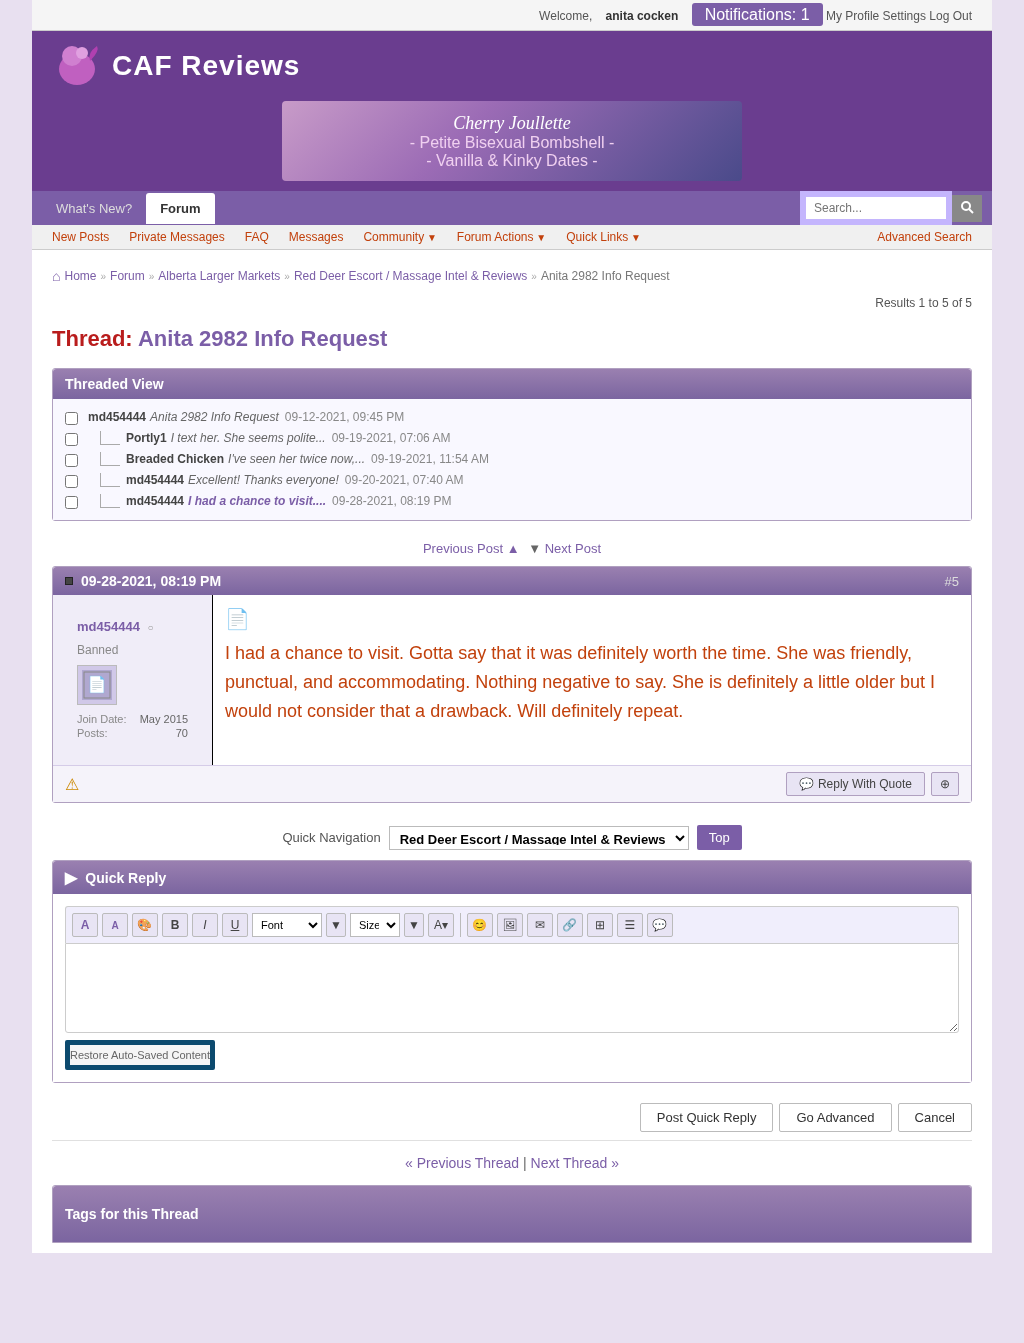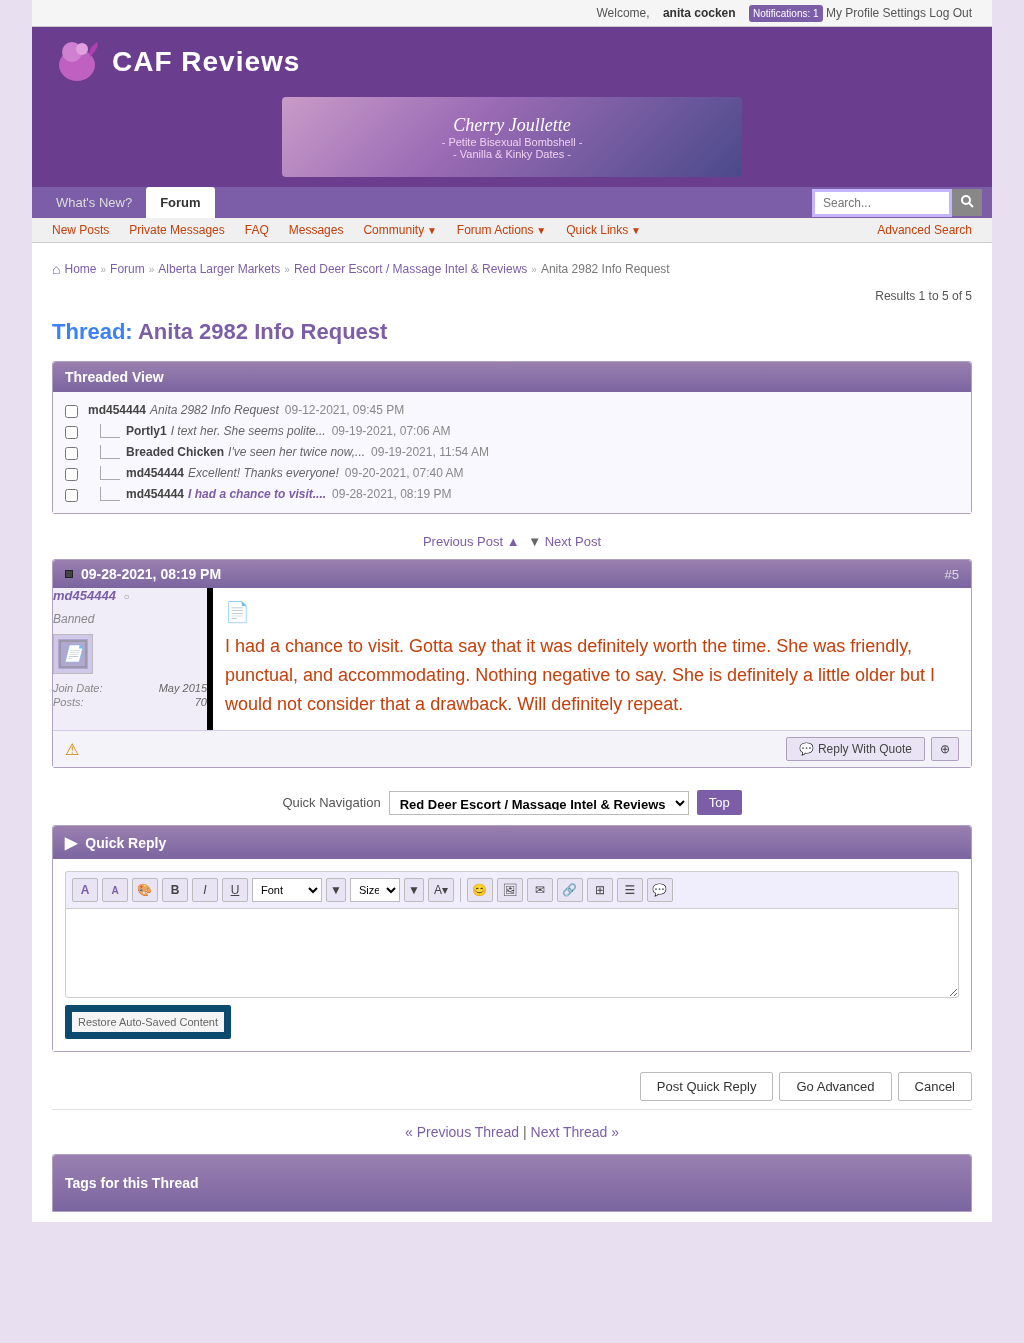--- a/index.html
+++ b/index.html
@@ -1,57 +1,57 @@
 <!DOCTYPE html>
 <html><head>
   <meta charset="utf-8">
   <style>
     * { box-sizing: border-box; margin: 0; padding: 0; }
     body { font-family: Arial, sans-serif; font-size: 13px; background: #e8e8e8; color: #333; }
     #header-top { background: #f5f5f5; padding: 6px 20px; text-align: right; font-size: 12px; border-bottom: 1px solid #ccc; }
     #header-top span { margin-left: 10px; }
     .welcome-text { color: #555; }
     .username-bold { font-weight: bold; color: #333; }
-    .notif-btn { background: #7b5ea7; color: white; padding: 3px 4px; border-radius: 3px; font-size: 10px; margin-top: 11px; }
+    .notif-btn { background: #7b5ea7; color: white; padding: 3px 13px; border-radius: 3px; font-size: 16px; margin-top: 11px; }
     .header-link { color: #555; text-decoration: none; font-size: 12px; }
 
     #logo-area { background: #6a3d8f; padding: 10px 20px; display: flex; align-items: center; }
     #logo-text { color: white; font-size: 28px; font-weight: bold; letter-spacing: 1px; }
 
     #banner-area { background: #6a3d8f; text-align: center; padding: 0 20px 10px 20px; }
     #banner { background: linear-gradient(135deg, #c89bc8 0%, #9b6bb5 40%, #4a4a8a 100%); width: 460px; height: 80px; margin: 0 auto; border-radius: 4px; display: flex; align-items: center; justify-content: center; overflow: hidden; position: relative; }
     #banner-inner { color: white; text-align: center; font-size: 12px; }
     .banner-name { font-size: 18px; font-style: italic; font-family: Georgia, serif; }
-    .banner-tagline { font-size: 11px; color: #f0d0f0; }
+    .banner-tagline { font-size: 16px; color: #f0d0f0; }
 
     
     #main-nav { background: #7b5ea7; display: flex; align-items: center; padding: 0 10px; }
     .nav-btn { color: #ddd; padding: 8px 14px; cursor: pointer; font-size: 13px; text-decoration: none; display: inline-block; }
     .nav-btn.active { background: white; color: #333; font-weight: bold; border-radius: 3px 3px 0 0; }
     #nav-search { margin-left: auto; display: flex; align-items: center; }
-    #nav-search input { padding: 4px 8px; border: 3px solid #c4b5fd; font-size: 12px; width: 140px; }
+    #nav-search input { padding: 4px 8px; border: 6px solid #c4b5fd; font-size: 12px; width: 152px; }
     #nav-search button { background: #888; color: white; border: none; padding: 5px 8px; cursor: pointer; }
 
     #sub-nav { background: #f0f0f0; border-bottom: 1px solid #ccc; padding: 0 10px; display: flex; align-items: center; }
     .sub-nav-link { color: #c2410c; padding: 5px 10px; font-size: 12px; text-decoration: none; cursor: pointer; display: inline-block; }
     .sub-nav-link.has-arrow::after { content: ' ▼'; font-size: 10px; }
     #adv-search { margin-left: auto; }
 
     
     #content { background: white; max-width: 980px; margin: 0 auto; padding: 10px 20px; }
     #breadcrumb { font-size: 12px; color: #777; padding: 8px 0; display: flex; align-items: center; gap: 4px; }
     #breadcrumb a { color: #7b5ea7; text-decoration: none; }
     .bc-sep { color: #aaa; font-size: 10px; }
     .home-icon { color: #7b5ea7; font-size: 14px; }
 
     #results-count { text-align: right; font-size: 12px; color: #555; padding: 4px 0 8px 0; }
 
     
     #thread-title { font-size: 22px; font-weight: bold; color: #333; padding: 8px 0 16px 0; }
-    #thread-title span { color: #3b82f6; }
+    #thread-title span { color: #b91c1c; }
 
     
     #thread-tools-bar { background: #f5f5f5; border: 1px solid #ccc; padding: 6px 10px; display: flex; justify-content: flex-end; gap: 5px; margin-bottom: 2px; border-radius: 3px; }
     .tool-btn { background: #e0e0e0; border: 1px solid #bbb; padding: 3px 10px; font-size: 12px; cursor: pointer; color: #444; border-radius: 2px; }
 
     
     #threaded-view { border: 1px solid #b0a0c0; border-radius: 3px; margin-bottom: 10px; }
     #threaded-header { background: linear-gradient(to bottom, #9a80b0, #7b65a0); color: white; padding: 7px 12px; font-size: 14px; font-weight: bold; border-radius: 3px 3px 0 0; }
     #threaded-body { background: #f9f8ff; padding: 8px 12px; }
     .thread-item { display: flex; align-items: flex-start; padding: 3px 0; font-size: 12px; }
@@ -70,21 +70,21 @@
     .post-nav-prev { color: #888; margin-right: 5px; }
 
     
     .post-container { border: 1px solid #b0a0c0; border-radius: 3px; margin-bottom: 12px; }
     .post-header { background: linear-gradient(to bottom, #9a80b0, #7b65a0); color: white; padding: 6px 12px; display: flex; justify-content: space-between; align-items: center; border-radius: 3px 3px 0 0; }
     .post-header-left { display: flex; align-items: center; gap: 8px; }
     .post-dot { width: 8px; height: 8px; background: #444; display: inline-block; border: 1px solid #222; }
     .post-datetime { font-size: 14px; font-weight: bold; color: white; }
     .post-num { color: #ddd; font-size: 13px; }
     .post-body { display: flex; }
-    .post-user-col { width: 160px; background: #f0edf8; padding: 0; border-right: 6px solid #000000; font-style: italic; }
+    .post-user-col { width: 160px; background: #f0edf8; padding: 24px; border-right: 1px solid #000000; }
     .post-user-name { font-weight: bold; color: #7b5ea7; font-size: 13px; }
     .post-user-status-icon { color: #999; font-size: 10px; margin-left: 4px; }
     .post-user-title { color: #888; font-size: 12px; margin-top: 9px; }
     .post-user-avatar { width: 40px; height: 40px; background: #d0c8e8; border: 1px solid #bbb; margin: 8px 0; display: flex; align-items: center; justify-content: center; font-size: 20px; color: #999; }
     .post-user-info { font-size: 11px; color: #666; margin-top: 6px; }
     .post-user-info div { margin-bottom: 2px; display: flex; justify-content: space-between; gap: 4px; }
     .post-user-info .label { color: #888; }
     .post-content-col { flex: 1; padding: 12px; background: white; }
     .post-doc-icon { font-size: 20px; color: #7b99c0; margin-bottom: 8px; }
     .post-text { font-size: 18px; color: #c2410c; line-height: 1.6; }
@@ -106,21 +106,21 @@
     #qr-header-icon { font-size: 16px; }
     #qr-body { background: white; padding: 12px; }
     #qr-toolbar { display: flex; align-items: center; gap: 4px; padding: 6px; background: #f0eefc; border: 1px solid #ccc; border-bottom: none; border-radius: 3px 3px 0 0; flex-wrap: wrap; }
     .qr-tool { background: #e8e4f4; border: 1px solid #bbb; width: 26px; height: 24px; cursor: pointer; display: flex; align-items: center; justify-content: center; font-size: 12px; color: #444; border-radius: 2px; }
     .qr-tool-bold { font-weight: bold; }
     .qr-tool-italic { font-style: italic; }
     .qr-tool-underline { text-decoration: underline; }
     .qr-tool-select { height: 24px; border: 1px solid #bbb; background: white; font-size: 11px; padding: 0 4px; cursor: pointer; }
     .qr-divider { width: 1px; height: 24px; background: #bbb; margin: 0 2px; }
     #qr-textarea { width: 100%; height: 90px; border: 1px solid #ccc; padding: 8px; font-size: 13px; resize: vertical; font-family: Arial, sans-serif; border-radius: 0 0 3px 3px; }
-    #qr-restore { font-size: 11px; color: #666; padding: 4px 6px; background: #f5f5f5; border: 7px solid #0c4a6e; margin-top: 4px; cursor: pointer; border-radius: 2px; display: inline-block; }
+    #qr-restore { font-size: 11px; color: #666; padding: 4px 0; background: #f5f5f5; border: 5px solid #0c4a6e; margin-top: 4px; cursor: pointer; border-radius: 2px; display: inline-block; }
 
     
     #bottom-buttons { display: flex; justify-content: flex-end; gap: 6px; padding: 8px 0; }
     .action-btn { background: white; border: 1px solid #bbb; padding: 6px 16px; font-size: 13px; cursor: pointer; color: #333; border-radius: 2px; }
 
     
     #thread-nav { text-align: center; padding: 14px 0; font-size: 14px; color: #666; border-top: 1px solid #e0e0e0; }
     #thread-nav a { color: #7b5ea7; text-decoration: none; }
 
     

